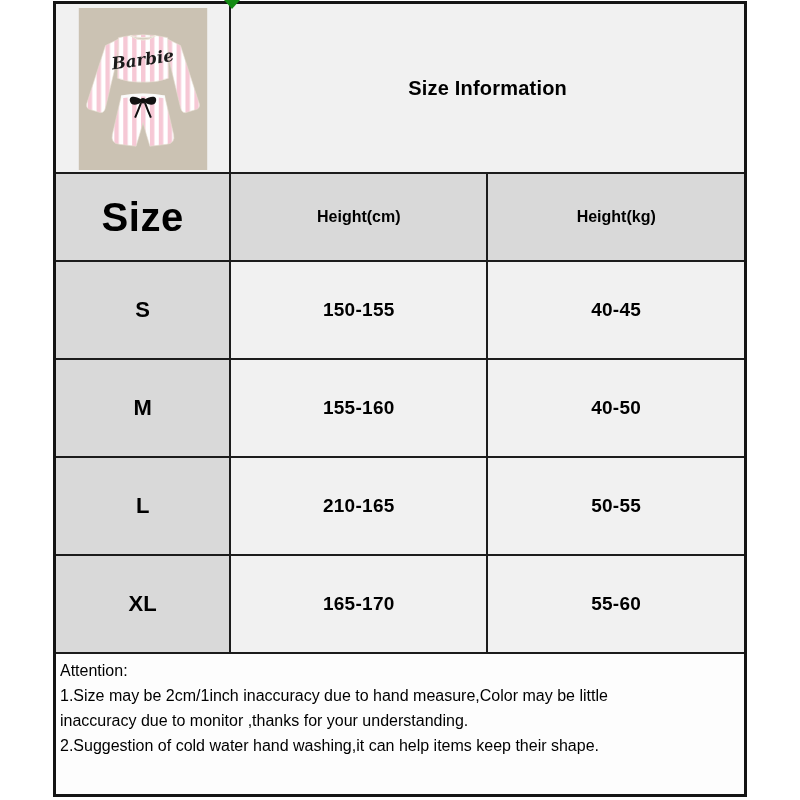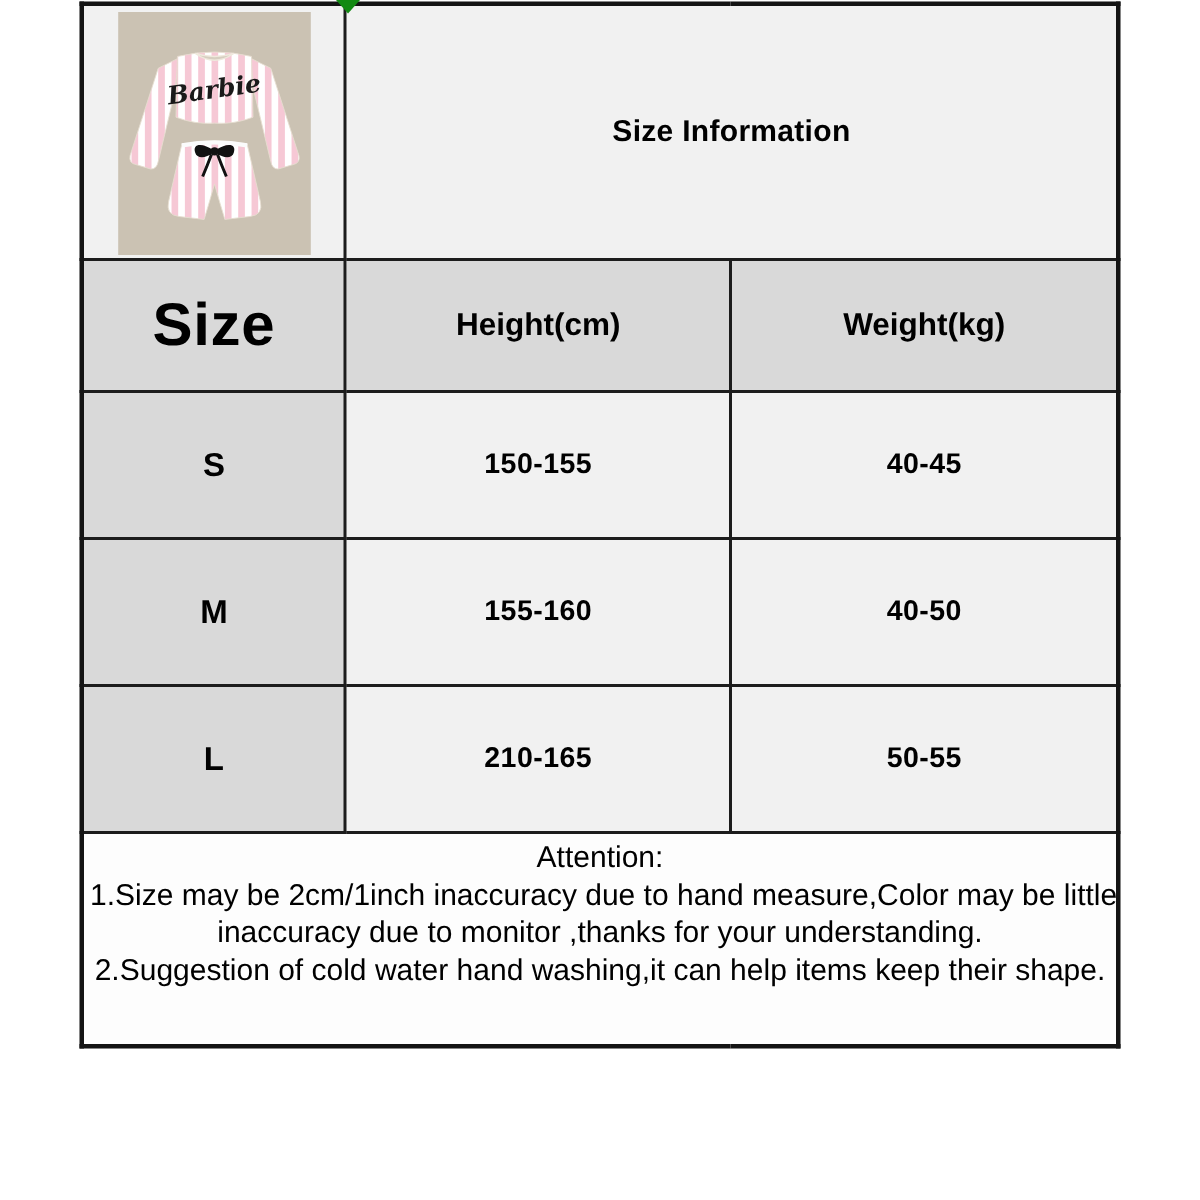--- a/index.html
+++ b/index.html
@@ -19,29 +19,29 @@
   tr.r-photo  td { height:168px; }
   tr.r-cols   td { height:86px;margin-top:12px; }
   tr.r-data   td { height:96px; }
   tr.r-note   td { height:136px; }
 
   td.photo-cell { background:#f1f1f1; vertical-align:middle; }
   .photo-box { width:130px; height:162px; margin:2px auto 0 auto; display:block; }
 
   td.title-cell { background:#f1f1f1; font-size:20px; font-weight:bold; letter-spacing:0.2px; }
 
-  td.col-header { background:#d9d9d9; font-weight:bold; font-size:21px; }
+  td.col-header { background:#d9d9d9; font-weight:bold; font-size:16px; }
   td.col-header.size-col { font-size:40px; letter-spacing:0.5px; }
 
   td.size-cell  { background:#d9d9d9; font-weight:bold; font-size:22px; }
   td.value-cell { background:#f1f1f1; font-size:19px; font-weight:600; letter-spacing:0.3px; }
 
   td.attention-cell {
-    background:#fdfdfd; text-align:center; vertical-align:top;
-    font-size:20px; line-height:25px; padding:4px 4px 0 4px; font-weight:400;
+    background:#fdfdfd; text-align:left; vertical-align:top;
+    font-size:16px; line-height:25px; padding:4px 4px 0 4px; font-weight:400;
   }
   .attention-line { white-space:nowrap; }
 
   .corner-marker {
     position:absolute; left:224px; top:0; width:0; height:0; z-index:5;
     border-left:8px solid transparent; border-right:8px solid transparent;
     border-top:9px solid #128a12;
   }
 </style>
 </head>
@@ -87,41 +87,46 @@
             </g>
           </g>
         </svg>
       </td>
       <td class="title-cell" colspan="2">Size Information</td>
     </tr>
 
     <tr class="r-cols">
       <td class="col-header size-col">Size</td>
       <td class="col-header">Height(cm)</td>
-      <td class="col-header">Weight(kg)</td>
+      <td class="col-header">Height(kg)</td>
     </tr>
 
     <tr class="r-data">
       <td class="size-cell">S</td>
       <td class="value-cell">150-155</td>
       <td class="value-cell">40-45</td>
     </tr>
 
     <tr class="r-data">
       <td class="size-cell">M</td>
       <td class="value-cell">155-160</td>
       <td class="value-cell">40-50</td>
     </tr>
 
     <tr class="r-data">
       <td class="size-cell">L</td>
       <td class="value-cell">210-165</td>
       <td class="value-cell">50-55</td>
     </tr>
 
+    <tr class="r-data">
+      <td class="size-cell">XL</td>
+      <td class="value-cell">165-170</td>
+      <td class="value-cell">55-60</td>
+    </tr>
 
     <tr class="r-note">
       <td class="attention-cell" colspan="3">
         <div class="attention-line">Attention:</div>
         <div class="attention-line">1.Size may be 2cm/1inch inaccuracy due to hand measure,Color may be little</div>
         <div class="attention-line">inaccuracy due to monitor ,thanks for your understanding.</div>
         <div class="attention-line">2.Suggestion of cold water hand washing,it can help items keep their shape.</div>
       </td>
     </tr>
   </tbody>

